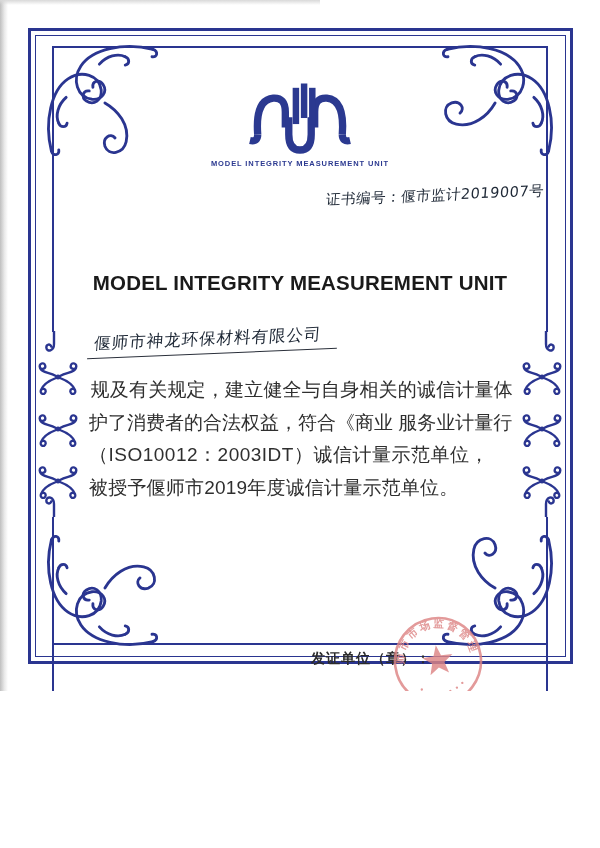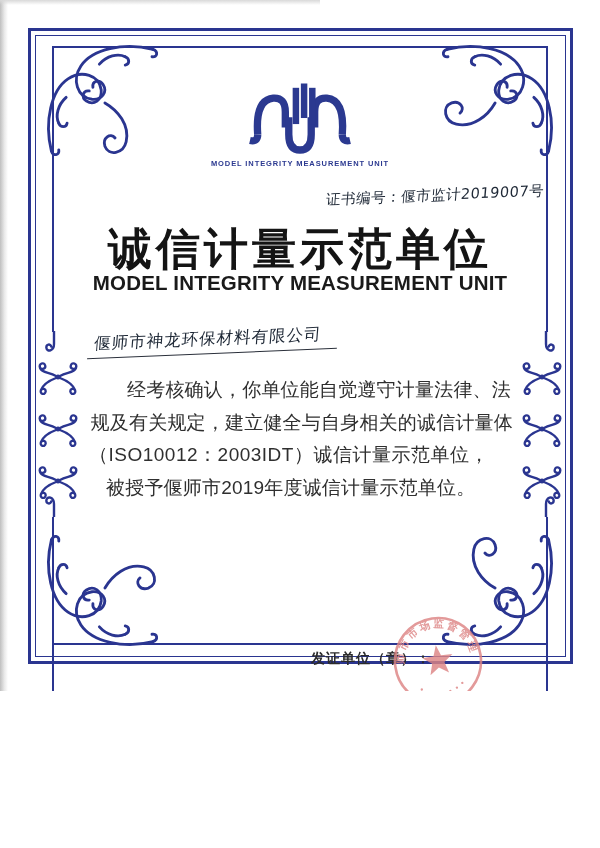--- a/index.html
+++ b/index.html
@@ -59,21 +59,21 @@
     font-weight:bold;font-size:20.5px;letter-spacing:.2px;color:#1a1a1a;}
 
   
   .body-text{position:absolute;left:89px;width:424px;top:374px;
     font-size:19px;line-height:32.5px;color:#2f2f2f;white-space:nowrap;}
   .bl0{text-indent:2em;letter-spacing:.2px;}
   .bl1,.bl2{letter-spacing:.2px;text-align:right;}
   .bl3{letter-spacing:0;}
   .bl4{letter-spacing:5.5px;}
   .bl5{letter-spacing:.5px;}
-  .bl6{letter-spacing:.2px;margin-left:17px;}
+  .bl6{letter-spacing:.2px;}
 
   
   .issuer{position:absolute;left:311px;top:650px;font-size:14px;font-weight:600;
     letter-spacing:1px;color:#2b2b2b;}
   .seal{position:absolute;left:378px;top:601px;width:120px;height:120px;
     opacity:.82;transform:rotate(-8deg);}
   .seal svg{display:block;width:120px;height:120px;}
   .footer-agency{position:absolute;left:0;right:0;top:744px;text-align:center;
     font-size:19.5px;font-weight:bold;letter-spacing:1.5px;color:#1f1f1f;}
 </style>
@@ -212,28 +212,27 @@
         <rect x="56.5" y="16" width="7.5" height="42"></rect>
         <rect x="66" y="11" width="7.5" height="40"></rect>
         <rect x="75.5" y="16" width="7.5" height="42"></rect>
       </g>
     </svg>
     <div class="logo-caption">MODEL INTEGRITY MEASUREMENT UNIT</div>
   </div>
 
   <div class="cert-no handwrite">证书编号：偃市监计2019007号</div>
 
-  <div class="title-zh">诚信计量示范单位</div>
   <div class="title-en">MODEL INTEGRITY MEASUREMENT UNIT</div>
 
   <div class="company handwrite">偃师市神龙环保材料有限公司</div>
 
   <div class="body-text">
-    <div class="bl0">经考核确认，你单位能自觉遵守计量法律、法</div>
     <div class="bl1">规及有关规定，建立健全与自身相关的诚信计量体</div>
+    <div class="bl3">护了消费者的合法权益，符合《商业 服务业计量行</div>
     <div class="bl5">（ISO10012：2003IDT）诚信计量示范单位，</div>
     <div class="bl6">被授予偃师市2019年度诚信计量示范单位。</div>
   </div>
 
   <div class="issuer">发证单位（章）：</div>
 
   <div class="seal">
     <svg viewBox="0 0 120 120">
       <defs>
         <path id="sealArc" d="M26,60 A34,34 0 1 1 94,60" fill="none"></path>

